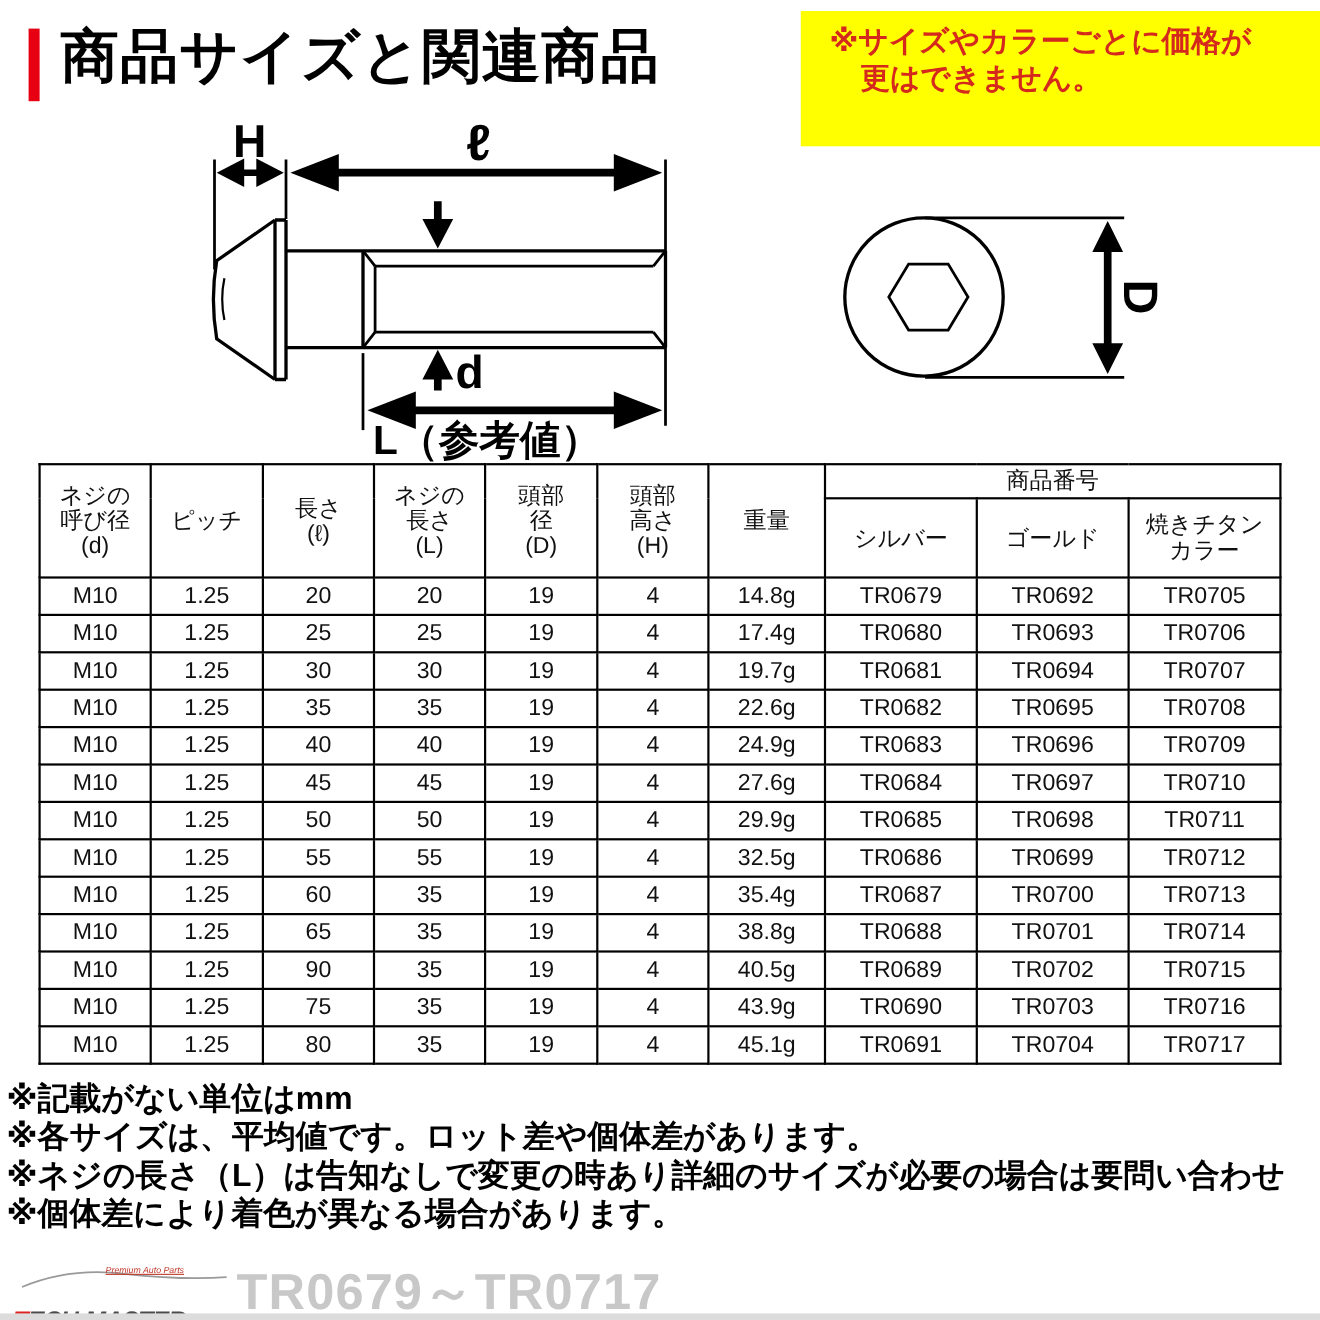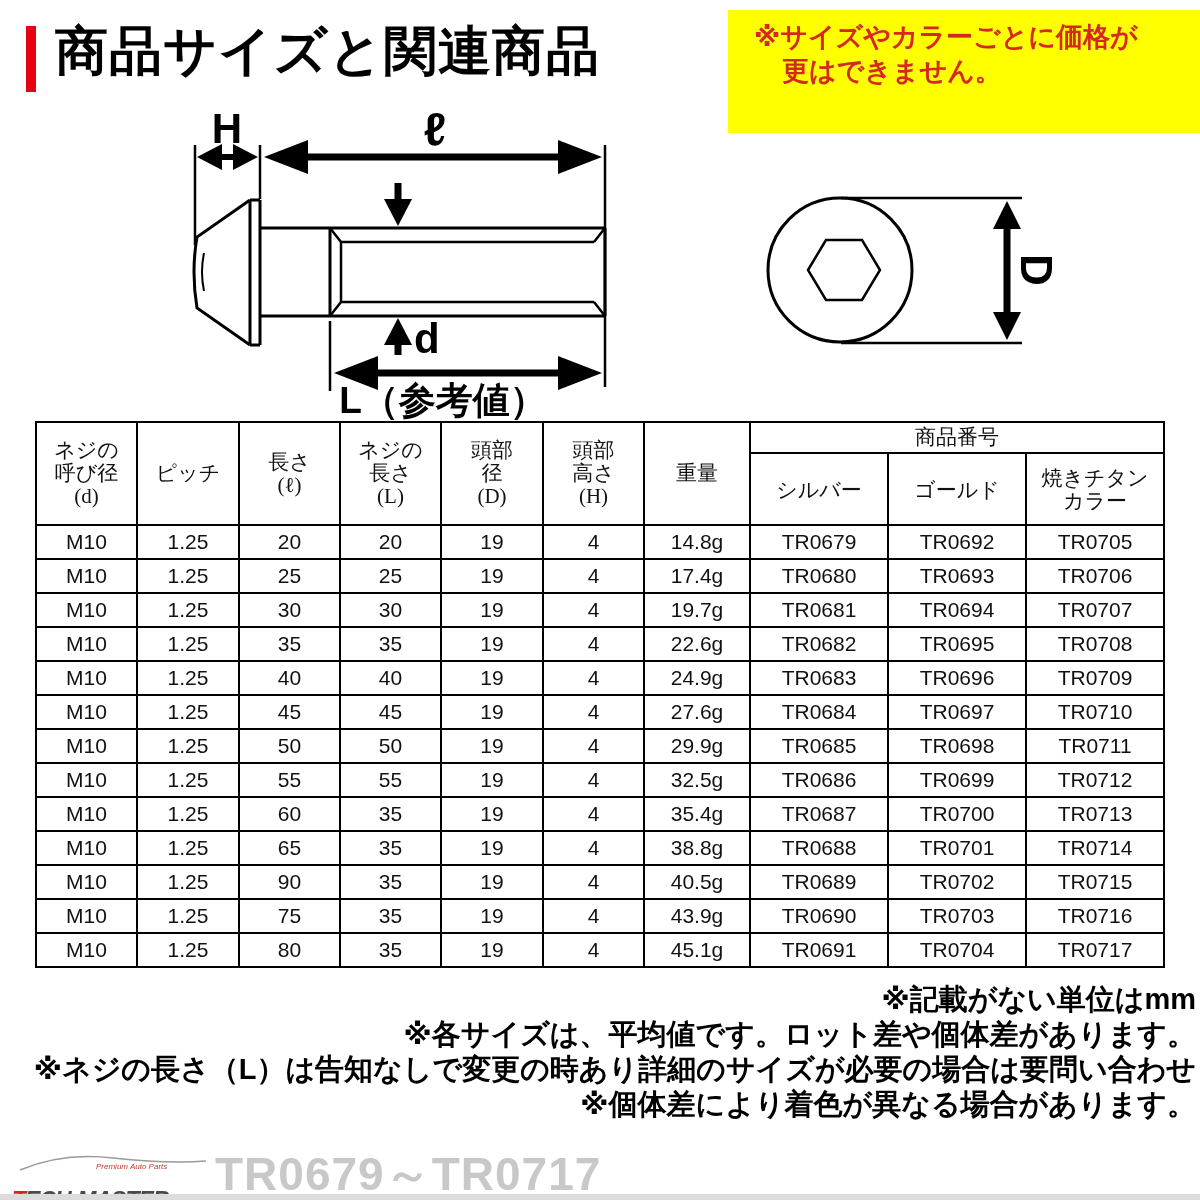--- a/index.html
+++ b/index.html
@@ -18,34 +18,34 @@
 
   
   #diagram { position:absolute; left:0; top:95px; width:1200px; height:325px; }
 
   
   #spec-table { position:absolute; left:35px; top:421px; width:1128px; border-collapse:collapse; table-layout:fixed; }
   #spec-table th, #spec-table td {
     border:2px solid #000; text-align:center; vertical-align:middle;
     font-size:21px; font-weight:normal; color:#111; white-space:pre-line; line-height:23px;
   }
-  #spec-table thead tr.h1 { height:31px;font-family:Liberation Serif, serif; }
+  #spec-table thead tr.h1 { height:31px; }
   #spec-table thead tr.h2 { height:72px; }
   #spec-table tbody tr { height:34px;margin-top:37px; }
   #spec-table tbody td { line-height:30px; white-space:nowrap; }
 
   
-  #notes { position:absolute; left:6px; top:982px; width:1190px;text-align:right; }
+  #notes { position:absolute; left:6px; top:982px; width:1190px; }
   #notes .note { font-size:29px; font-weight:bold; color:#000; line-height:35px; white-space:nowrap; }
 
   
   #footer { position:absolute; left:10px; top:1144px; width:1180px; height:52px; }
   #brand-logo { position:absolute; left:0px; top:6px; width:200px; height:46px; }
   #brand-curve { position:absolute; left:8px; top:0px; }
-  #brand-tagline { position:absolute; left:86px; top:12px; font-size:8px; font-style:italic; color:#c0392b; white-space:nowrap; }
+  #brand-tagline { position:absolute; left:86px; top:0; font-size:8px; font-style:italic; color:#c0392b; white-space:nowrap;text-decoration:underline; }
   #brand-name { position:absolute; left:2px; top:20px; font-size:23px; font-weight:900; font-style:italic; color:#4a4a4a; letter-spacing:-1px; white-space:nowrap;margin-top:17px; }
   #brand-name .t-red { color:#d22; }
   #brand-swoosh { position:absolute; left:2px; top:48px; width:9px; height:7px; background:#d22; border-radius:0 0 0 8px; }
   #product-range { position:absolute; left:205px; top:0px; font-size:46px; font-weight:bold; color:#c8c8c8; letter-spacing:1px; white-space:nowrap; }
   #bottom-strip { position:absolute; left:0; top:1194px; width:1200px; height:6px; background:#dcdcdc; }
 </style>
 </head>
 <body>
 
 <div id="page">

